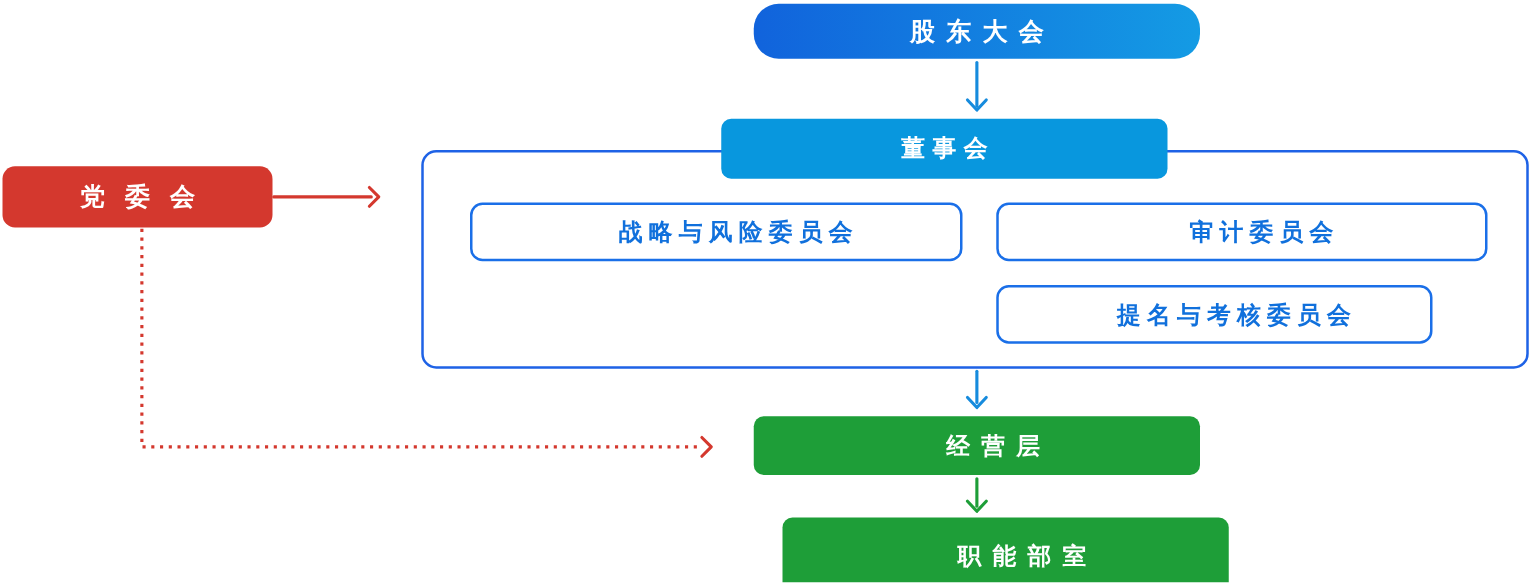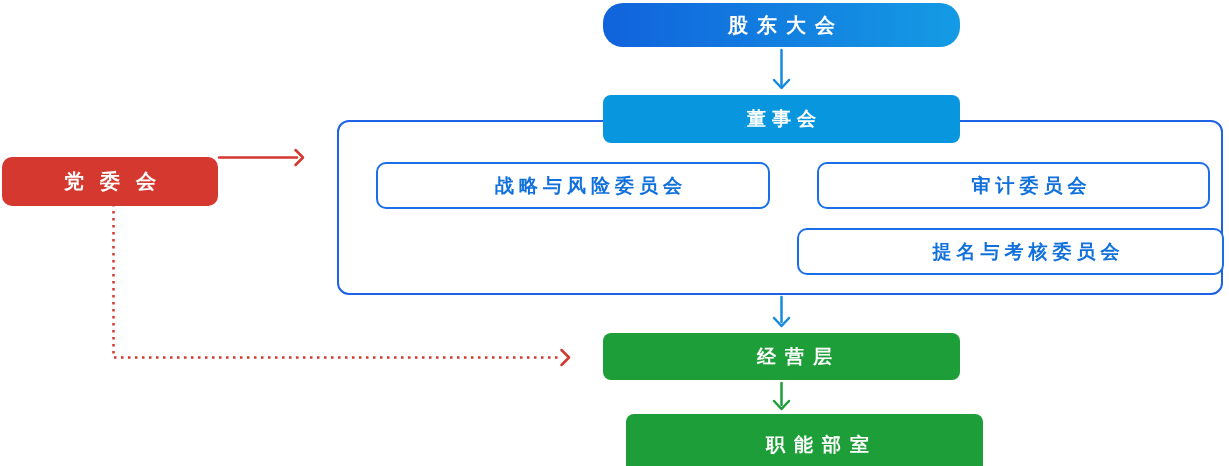--- a/index.html
+++ b/index.html
@@ -9,21 +9,21 @@
   }
   .edges { position:absolute; left:0; top:0; z-index:1; pointer-events:none; }
   .node {
     position:absolute; display:flex; align-items:center; justify-content:center;
     font-weight:bold; box-sizing:border-box; z-index:3; white-space:nowrap;
   }
   .node span { display:inline-block; }
   .blue-grad { background:linear-gradient(90deg,#1163DC,#149BE4); color:#fff; border-radius:20px; font-size:20px; }
   .blue-flat { background:#0897DE; color:#fff; border-radius:8px; font-size:19px; }
   .green     { background:#1E9E38; color:#fff; border-radius:8px; font-size:19px;padding-left:26px; }
-  .red       { background:#D4382E; color:#fff; border-radius:10px; font-size:20px;margin-top:24px; }
+  .red       { background:#D4382E; color:#fff; border-radius:10px; font-size:20px; }
   .committee {
     background:#ffffff; border:2px solid #1A6FE8; color:#1070DC;
     border-radius:10px; font-size:19px;padding-left:31px;
   }
   .group-border {
     position:absolute; left:337px; top:120px; width:886px; height:175px;
     border:2px solid #1E62E6; border-radius:12px; z-index:2; box-sizing:border-box;
   }
   
   .ls6  { letter-spacing:6px;  padding-left:6px;  }
@@ -63,35 +63,35 @@
       <polyline points="561.5,350 569,357.5 561.5,365" stroke-linecap="round"></polyline>
     </g>
   </svg>
 
   <div class="group-border"></div>
 
   <div class="node blue-grad" style="left:603px; top:3px; width:357px; height:44px;">
     <span class="ls9">股东大会</span>
   </div>
 
-  <div class="node blue-flat" style="left:603px; top:95px; width:357px; height:48px;">
+  <div class="node blue-flat" style="left:577px; top:95px; width:357px; height:48px;">
     <span class="ls6">董事会</span>
   </div>
 
   <div class="node red" style="left:2px; top:133px; width:216px; height:49px;">
     <span class="ls16">党委会</span>
   </div>
 
   <div class="node committee" style="left:376px; top:162px; width:394px; height:47px;">
     <span class="ls5">战略与风险委员会</span>
   </div>
-  <div class="node committee" style="left:797px; top:162px; width:393px; height:47px;margin-left:20px;">
+  <div class="node committee" style="left:797px; top:162px; width:393px; height:47px;">
     <span class="ls5">审计委员会</span>
   </div>
-  <div class="node committee" style="left:797px; top:228px; width:427px; height:47px;">
+  <div class="node committee" style="left:797px; top:228px; width:349px; height:47px;">
     <span class="ls5">提名与考核委员会</span>
   </div>
 
   <div class="node green" style="left:603px; top:333px; width:357px; height:47px;">
     <span class="ls9">经营层</span>
   </div>
 
   <div class="node green" style="left:626px; top:414px; width:357px; height:61px;">
     <span class="ls9">职能部室</span>
   </div>

